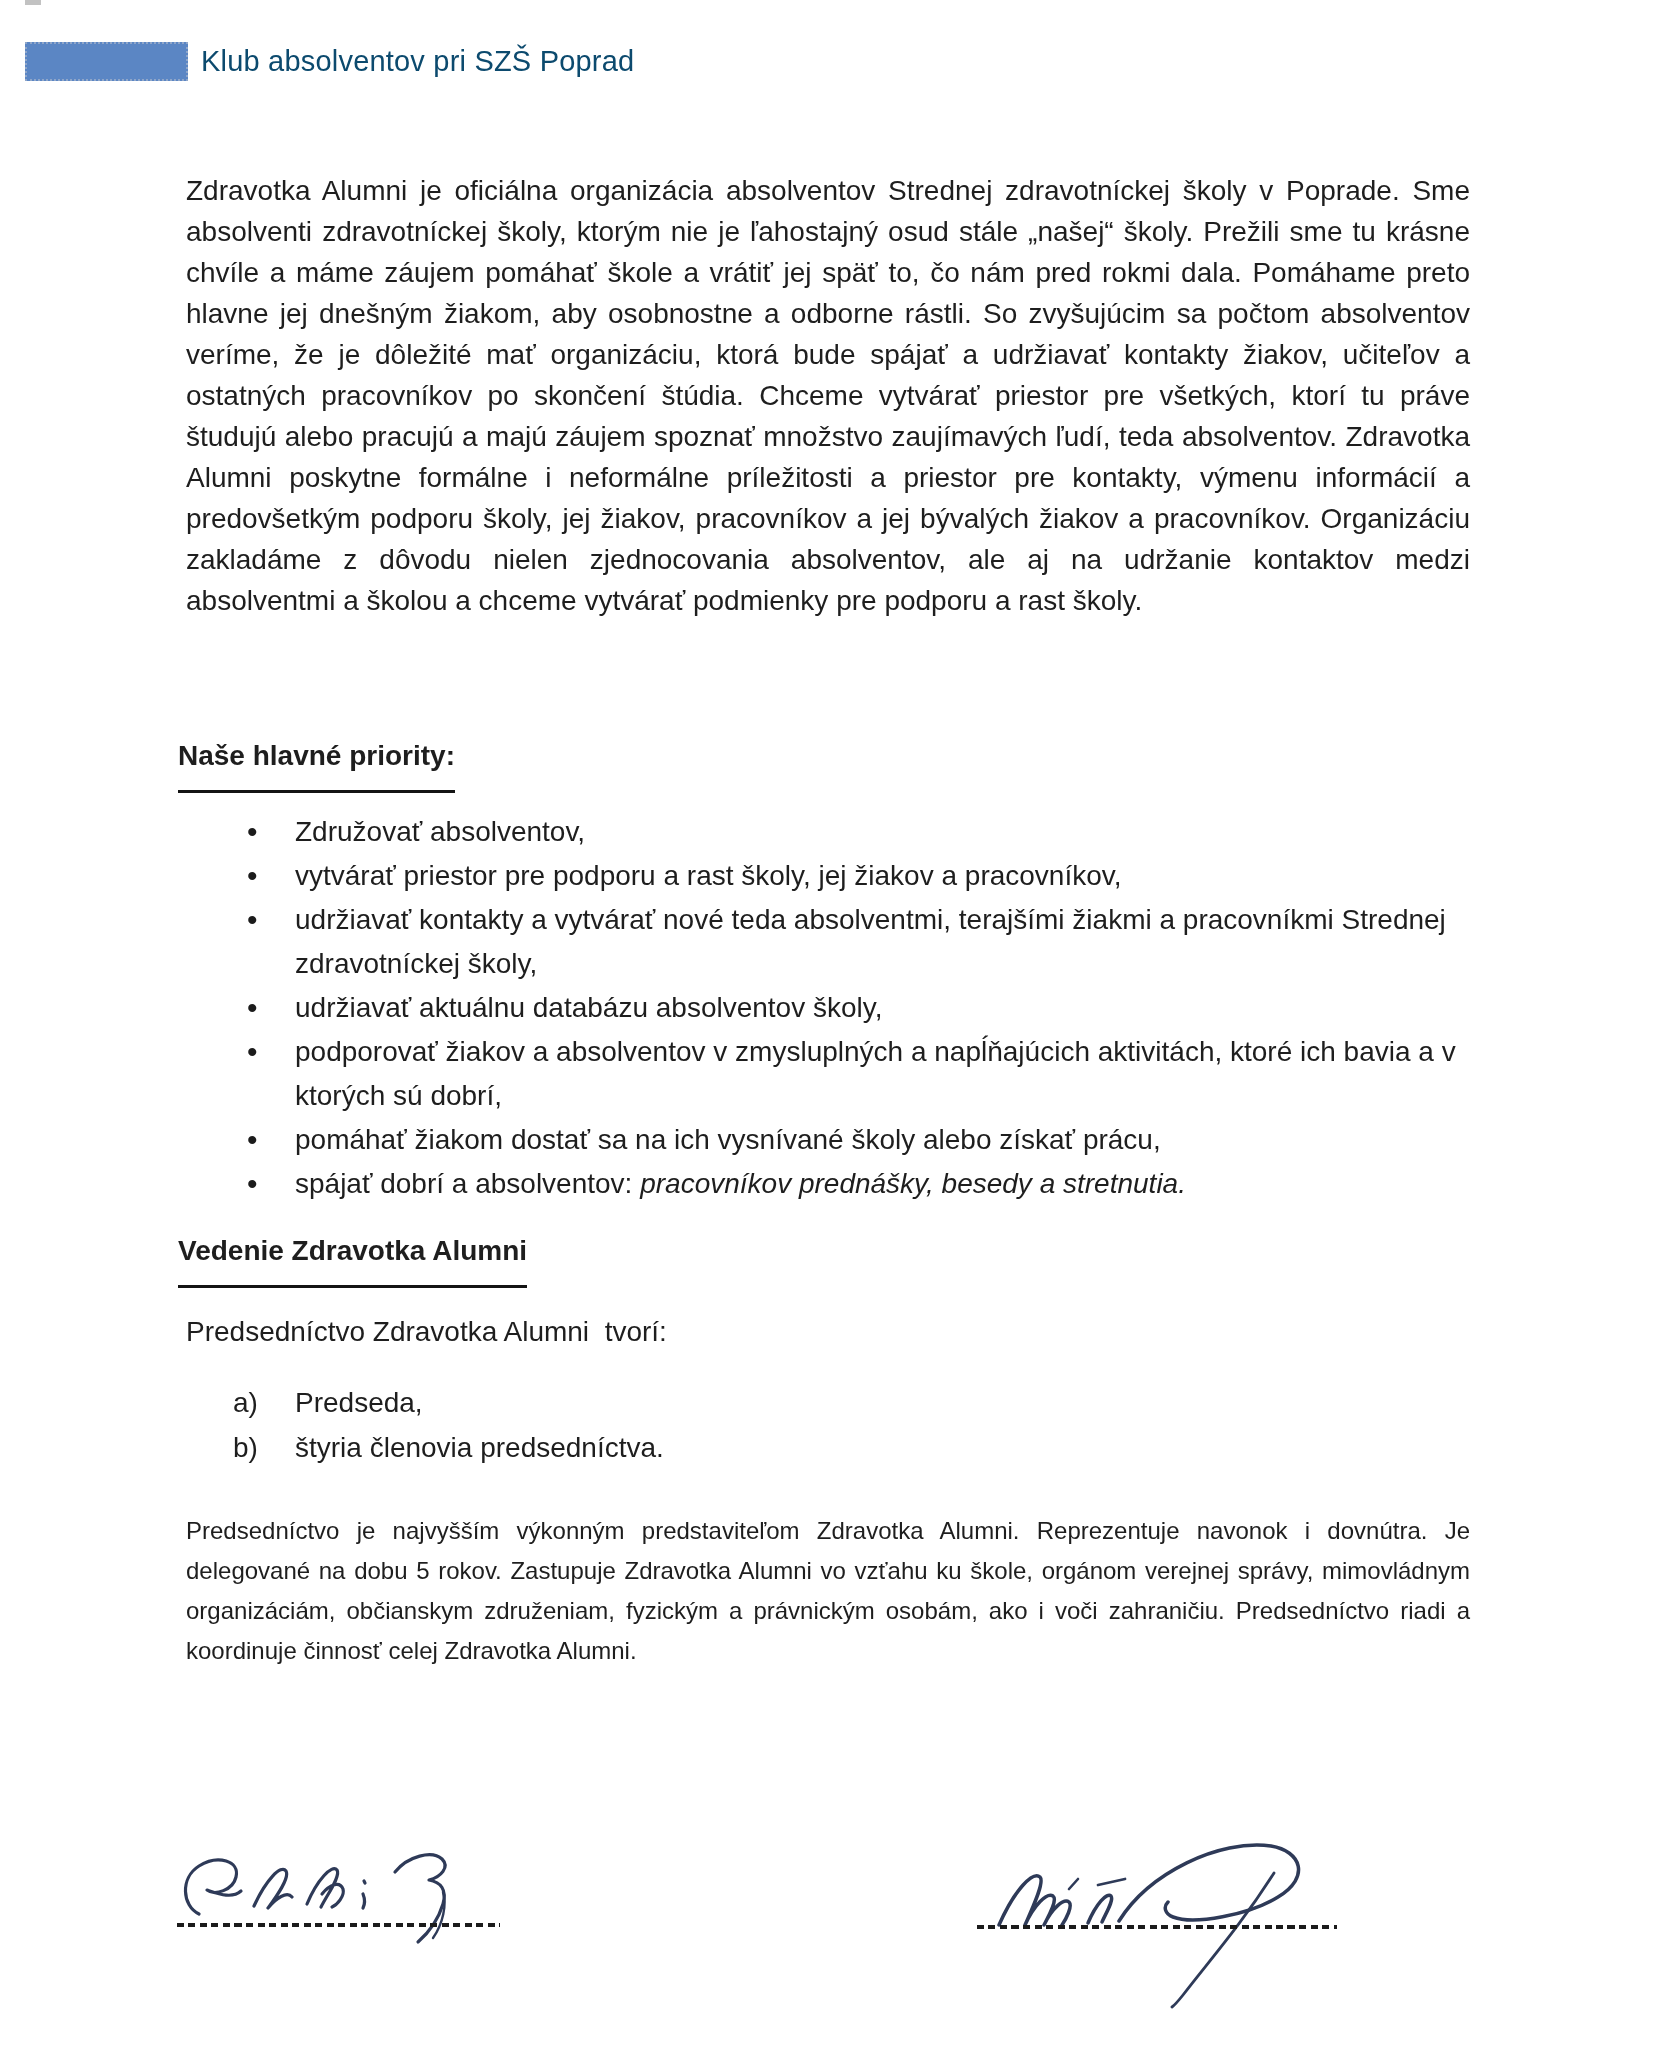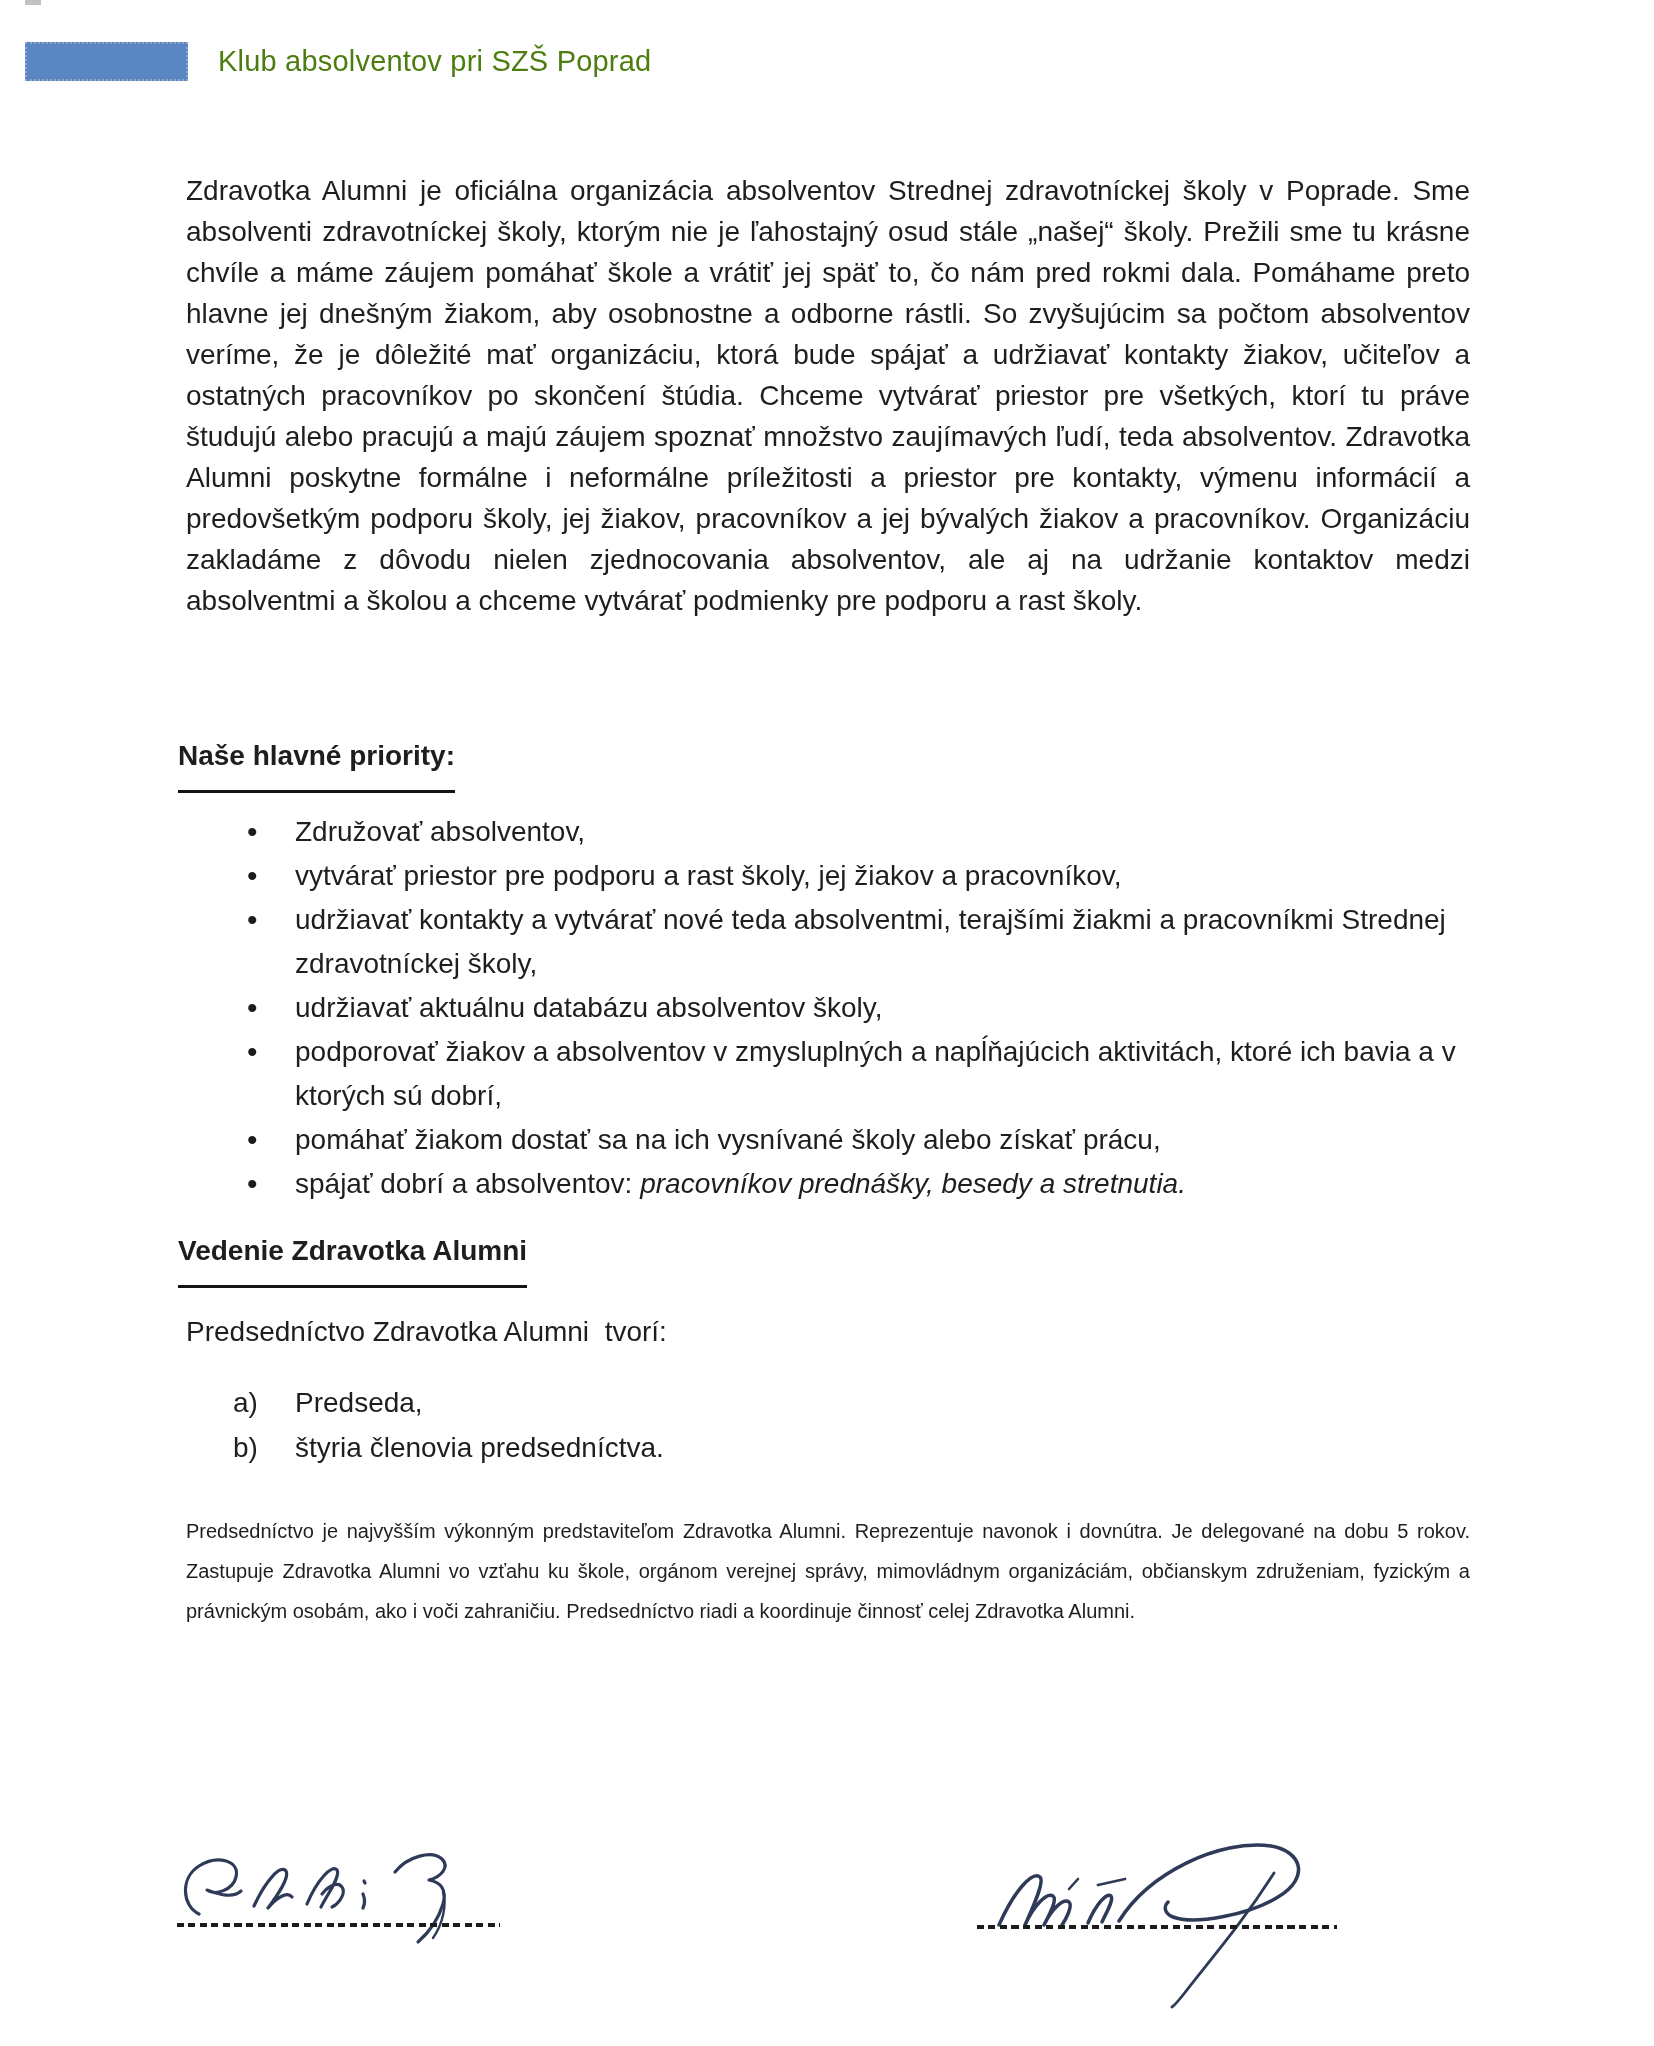--- a/index.html
+++ b/index.html
@@ -9,28 +9,28 @@
     overflow:hidden;margin:0 auto;
   }
   .speck{position:absolute;left:25px;top:0;width:16px;height:5px;background:#a8a8a8;opacity:.7;}
   
   .doc-header{position:absolute;left:0;top:42px;width:100%;height:40px;}
   .logo-rect{
     position:absolute;left:25px;top:0;width:163px;height:39px;
     border:2px dotted #8fa6c9;box-sizing:border-box;
   }
   .doc-title{
-    position:absolute;left:218px;top:0;height:39px;display:flex;align-items:center;
-    font-size:29px;letter-spacing:.2px;color:#4d7c0f;
+    position:absolute;left:201px;top:0;height:39px;display:flex;align-items:center;
+    font-size:29px;letter-spacing:.2px;color:#0c4a6e;
   }
   
   .textcol{position:absolute;left:178px;width:1284px;}
   p{margin:8px;}
   .intro{top:162px;font-size:28px;line-height:41px;text-align:justify;}
-  .closing{top:1503px;font-size:20px;line-height:40px;text-align:justify;}
+  .closing{top:1503px;font-size:24px;line-height:40px;text-align:justify;}
   h2{
     margin:0;font-size:28px;font-weight:bold;line-height:41px;
   }
   .h-priorities{top:735px;}
   .h-leadership{top:1230px;}
   h2 .underlined{
     display:inline-block;border-bottom:3px solid #141414;padding-bottom:14px;
   }
   ul.priorities{
     position:absolute;left:178px;top:797px;width:1284px;margin:13px;padding:0;

